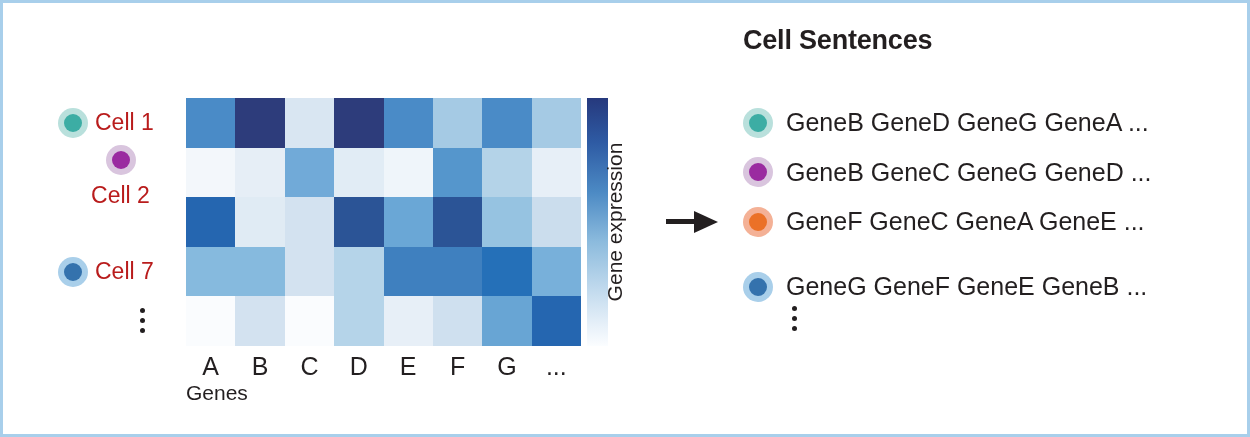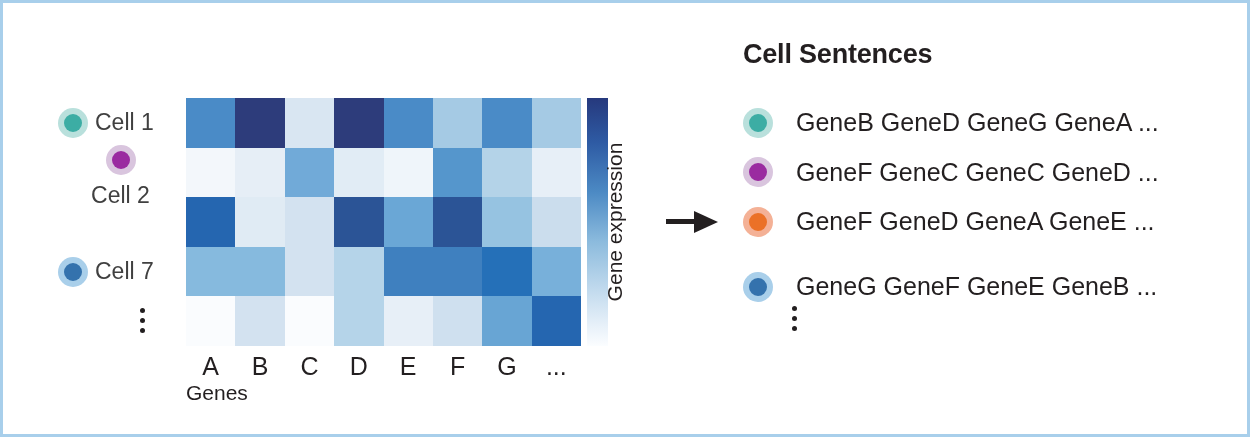--- a/index.html
+++ b/index.html
@@ -25,21 +25,21 @@
   
   .panel-title {
     position: absolute;
     font-size: 27px;
     font-weight: bold;
     color: #231f20;
     letter-spacing: -0.2px;
     white-space: nowrap;
   }
   #left-title  { left: 58px;  top: 38px; }
-  #right-title { left: 740px; top: 36px; text-align: right; }
+  #right-title { left: 740px; top: 22px; text-align: right; }
 
   
   #cell-rows {
     position: absolute;
     left: 55px;
     top: 95px;
     width: 125px;
     height: 248px;
   }
   .cell-row {
@@ -60,21 +60,21 @@
     align-items: center;
     justify-content: center;
   }
   .marker-core {
     width: 18px;
     height: 18px;
     border-radius: 50%;
   }
   .cell-label {
     font-size: 23px;
-    color: #404040;
+    color: #b91c1c;
     white-space: nowrap;
   }
 
   .vdots {
     position: absolute;
     display: flex;
     flex-direction: column;
     align-items: center;
     justify-content: center;
     gap: 5px;
@@ -176,21 +176,21 @@
     top: 95px;
     width: 470px;
     height: 248px;
   }
   .sentence-row {
     position: absolute;
     left: 0;
     height: 49.6px;
     display: flex;
     align-items: center;
-    gap: 23px;
+    gap: 13px;
   }
   .sentence-text {
     font-size: 25px;
     color: #231f20;
     white-space: nowrap;
   }
 </style>
 </head>
 <body>
 
@@ -297,27 +297,27 @@
       <div class="sentence-row" style="top: 0px;">
         <div class="marker" style="background: rgb(185, 224, 220);">
           <div class="marker-core" style="background: rgb(60, 173, 164);"></div>
         </div>
         <div class="sentence-text">GeneB GeneD GeneG GeneA ...</div>
       </div>
       <div class="sentence-row" style="top: 49.6px;">
         <div class="marker" style="background: rgb(217, 197, 222);">
           <div class="marker-core" style="background: rgb(154, 43, 160);"></div>
         </div>
-        <div class="sentence-text">GeneF GeneC GeneC GeneD ...</div>
+        <div class="sentence-text">GeneB GeneC GeneG GeneD ...</div>
       </div>
       <div class="sentence-row" style="top: 99.2px;">
         <div class="marker" style="background: rgb(244, 177, 150);">
           <div class="marker-core" style="background: rgb(235, 113, 39);"></div>
         </div>
-        <div class="sentence-text">GeneF GeneD GeneA GeneE ...</div>
+        <div class="sentence-text">GeneF GeneC GeneA GeneE ...</div>
       </div>
       <div class="sentence-row" style="top: 164px;">
         <div class="marker" style="background: rgb(169, 207, 234);">
           <div class="marker-core" style="background: rgb(52, 114, 173);"></div>
         </div>
         <div class="sentence-text">GeneG GeneF GeneE GeneB ...</div>
       </div>
     </div>
 
   <div class="vdots" id="right-vdots">

